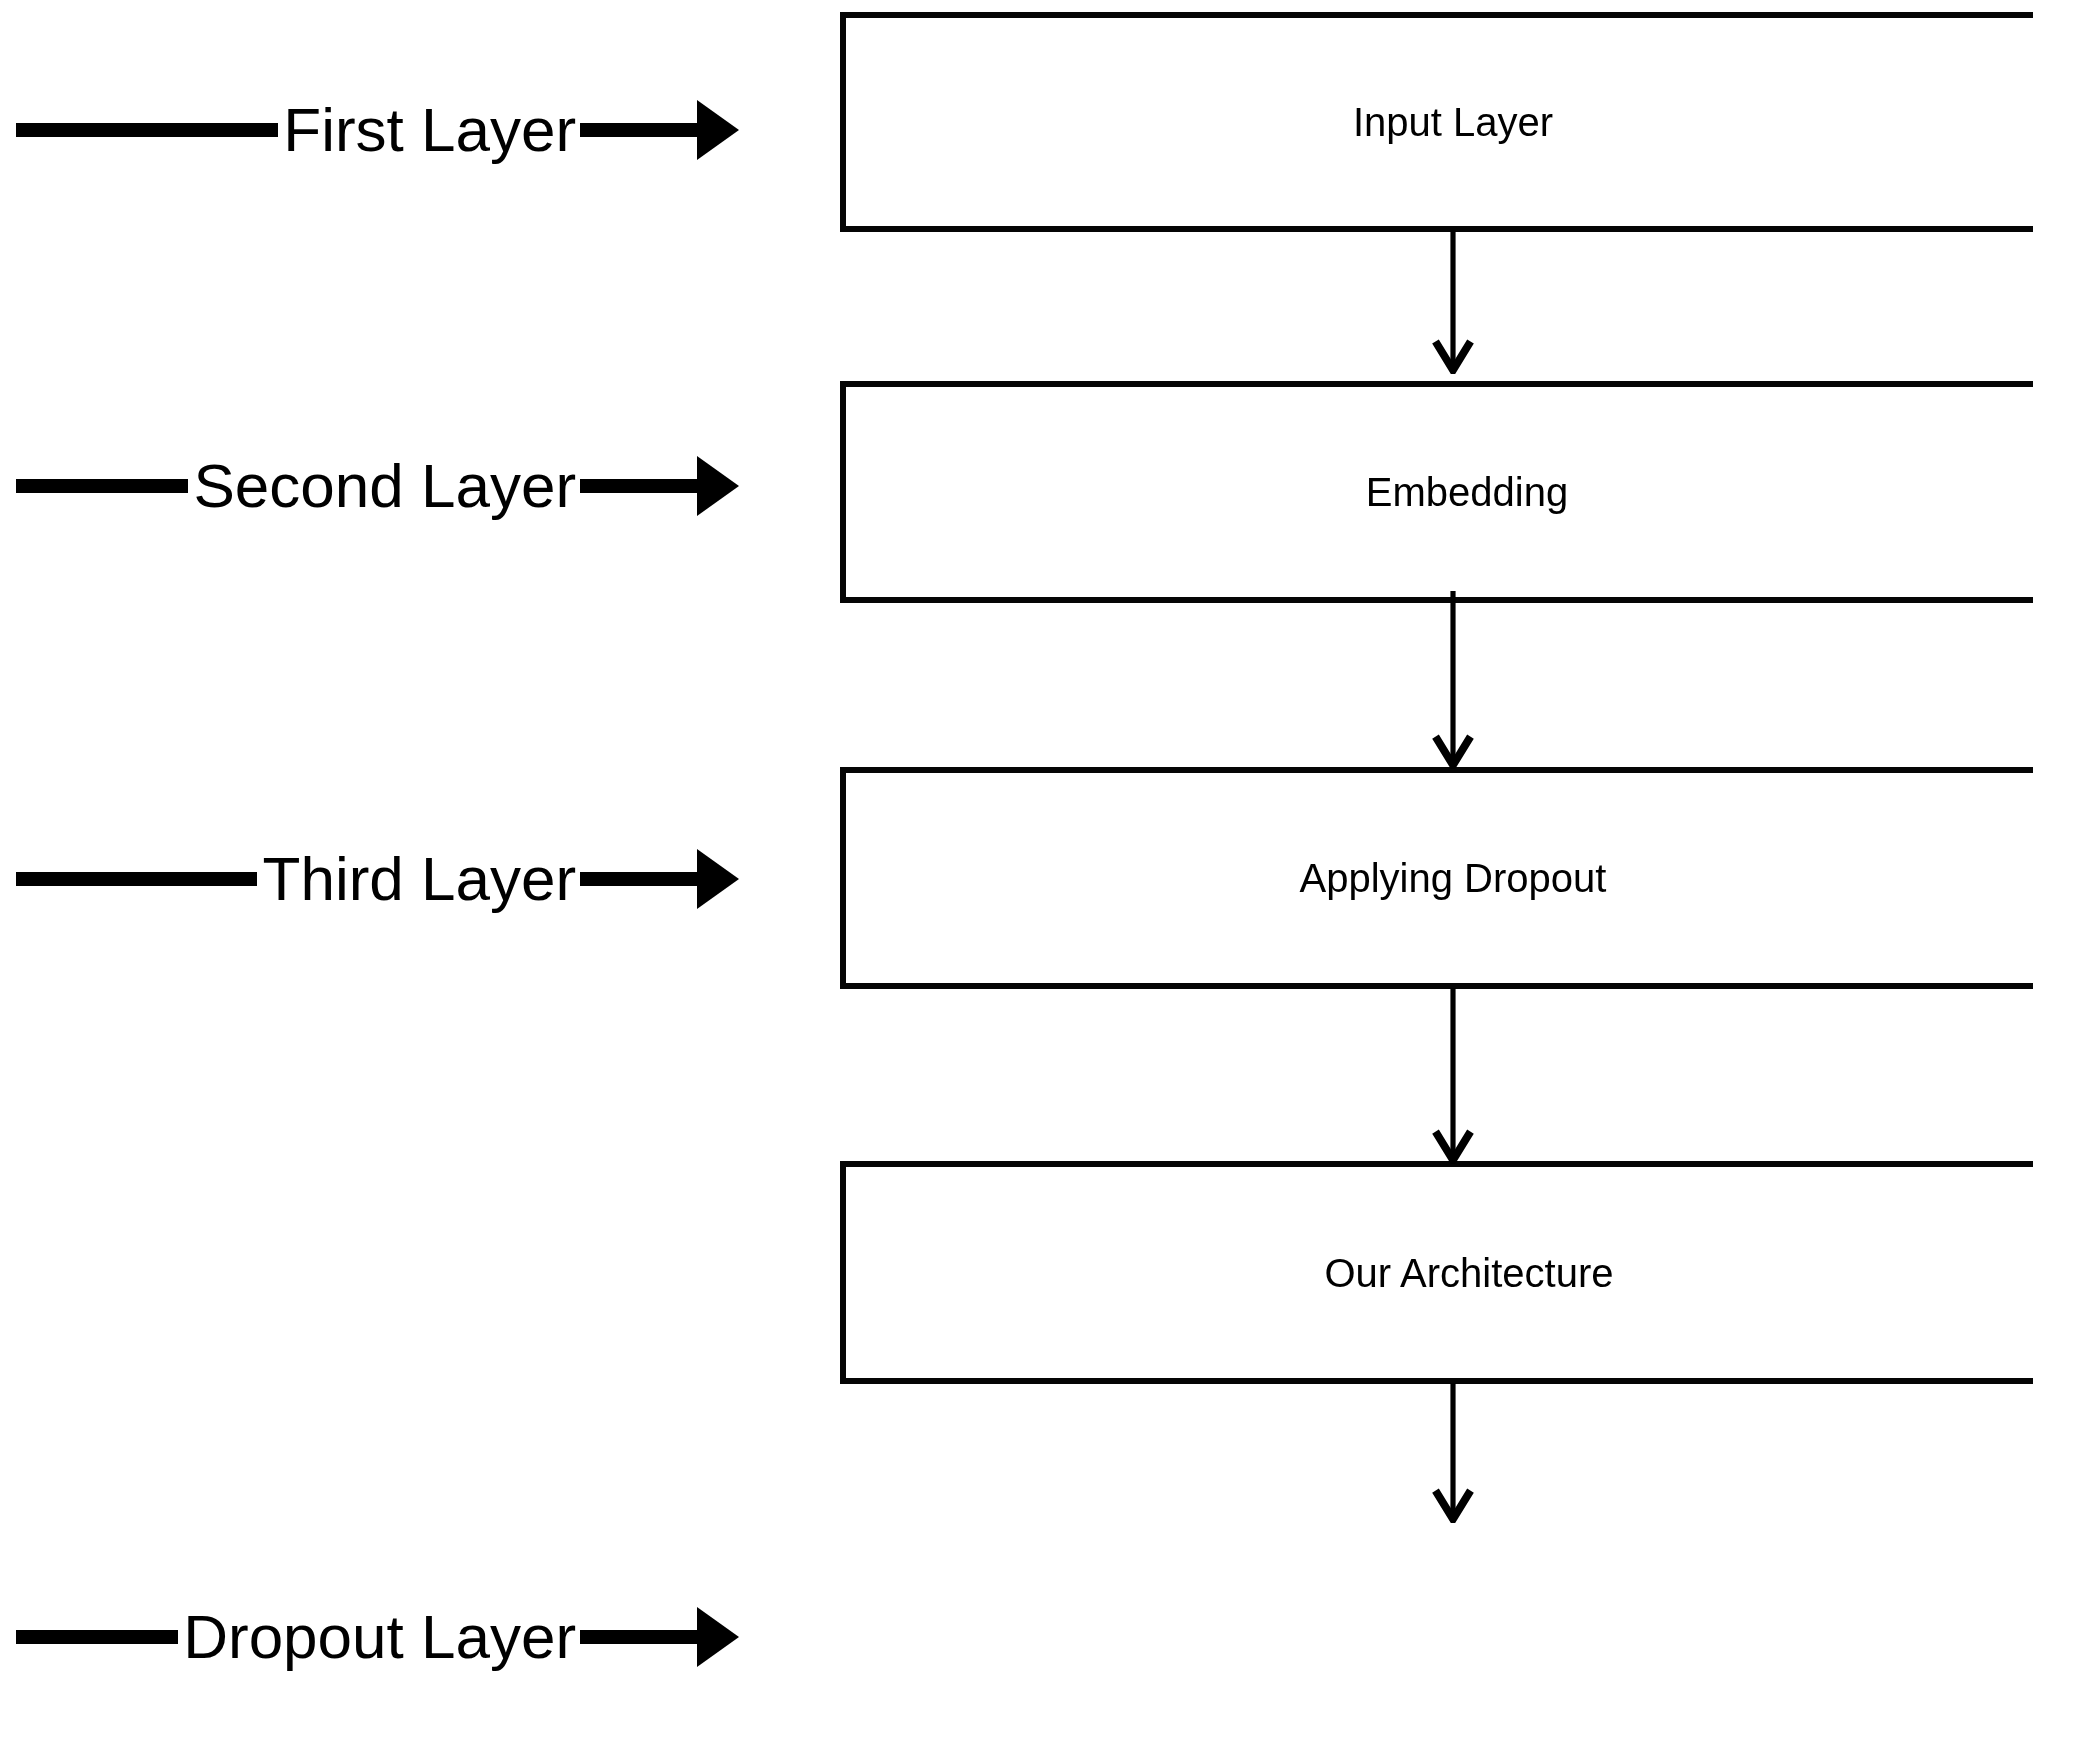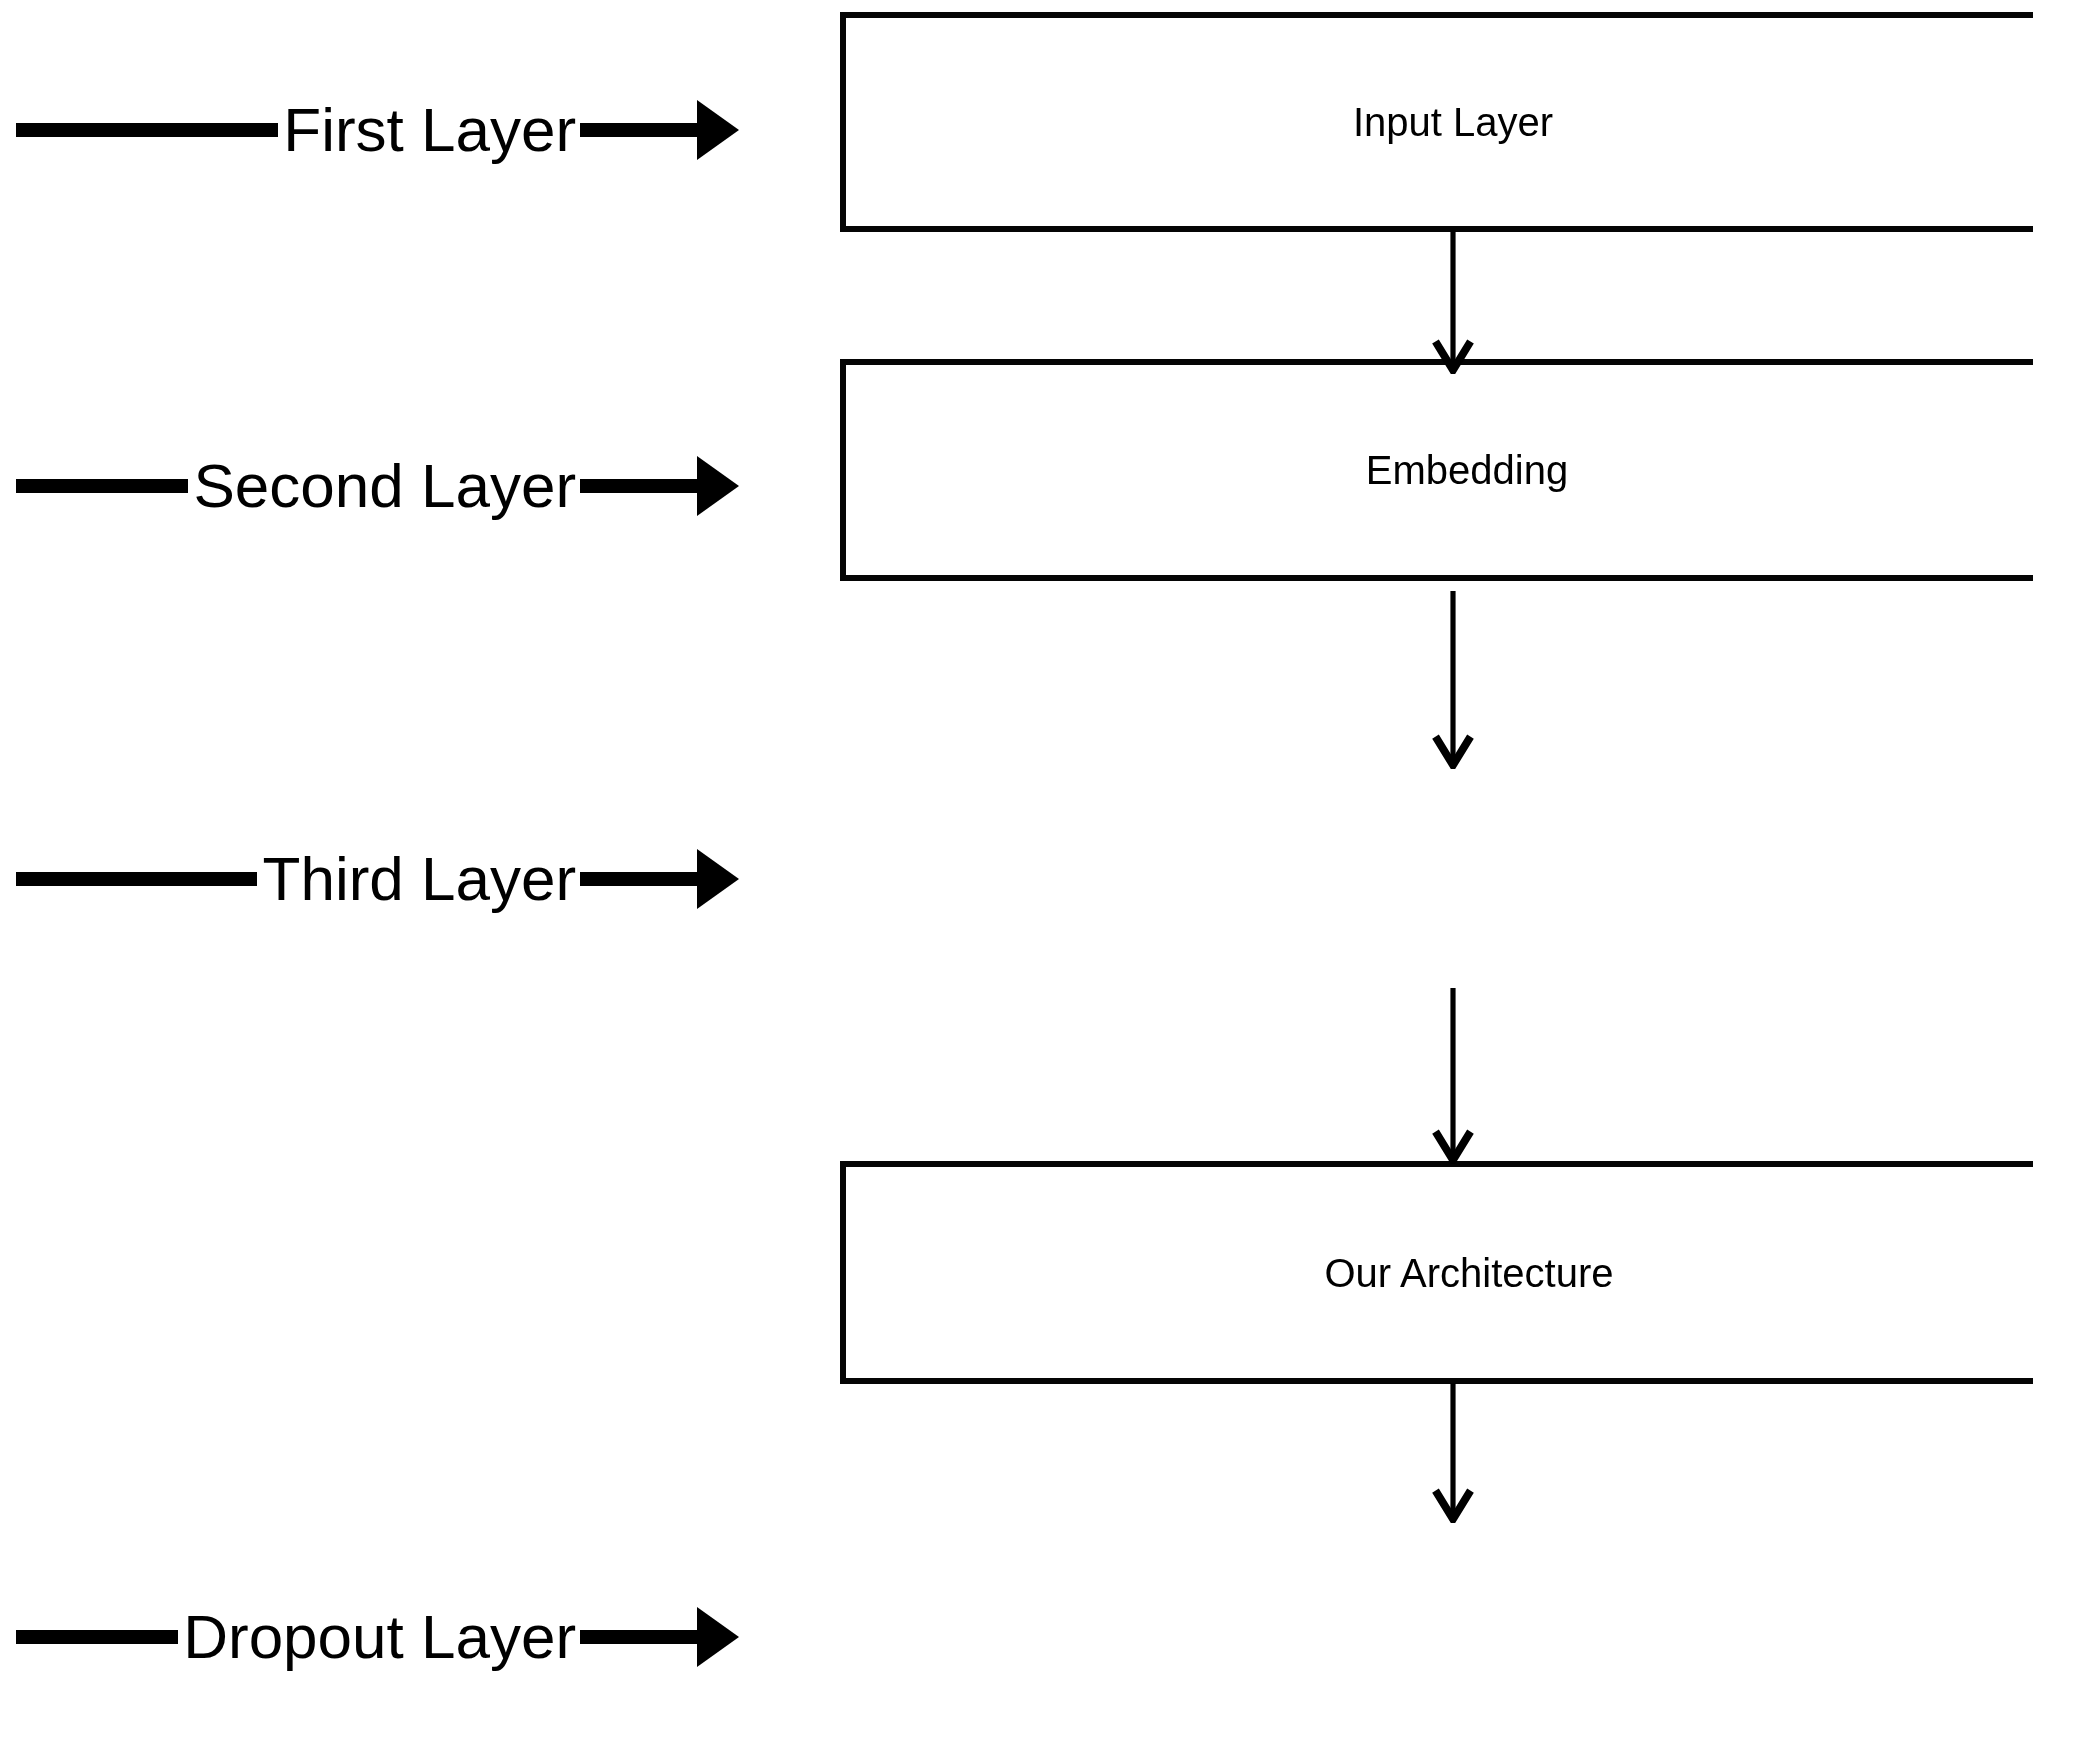--- a/index.html
+++ b/index.html
@@ -73,21 +73,21 @@
     justify-content: center;
   }
   .box span {
     font-size: 40px;
     line-height: 1;
     color: #000000;
     white-space: nowrap;
     text-align: right;
   }
   .box-0 { top: 11.7px;   height: 220px; }
-  .box-1 { top: 359px;  height: 222px; padding-left: 28px; }
+  .box-1 { top: 381px;  height: 222px; padding-left: 28px; }
   .box-2 { top: 767px; height: 222px; }
   .box-3 { top: 1161px; height: 223px; padding-left: 32px; }
   .box-4 { top: 1521px; height: 223px; }
 
   
   .connector {
     position: absolute;
     left: 1427px;
     width: 52px;
     display: block;
@@ -130,20 +130,23 @@
     <div class="trail-line"></div>
     <div class="arrow-head"></div>
   </div>
 
   <div class="box box-0">
     <span>Input Layer</span>
   </div>
   <div class="box box-1">
     <span>Embedding</span>
   </div>
+  <div class="box box-2">
+    <span>Applying Dropout</span>
+  </div>
   <div class="box box-3">
     <span>Our Architecture</span>
   </div>
 
   <svg class="connector c-0" viewBox="0 0 80 222">
     <line x1="40" y1="0" x2="40" y2="214" stroke="#000000" stroke-width="8"></line>
     <polyline points="13,172 40,216 67,172" fill="none" stroke="#000000" stroke-width="12"></polyline>
   </svg>
   <svg class="connector c-1" viewBox="0 0 80 275">
     <line x1="40" y1="0" x2="40" y2="267" stroke="#000000" stroke-width="8"></line>

